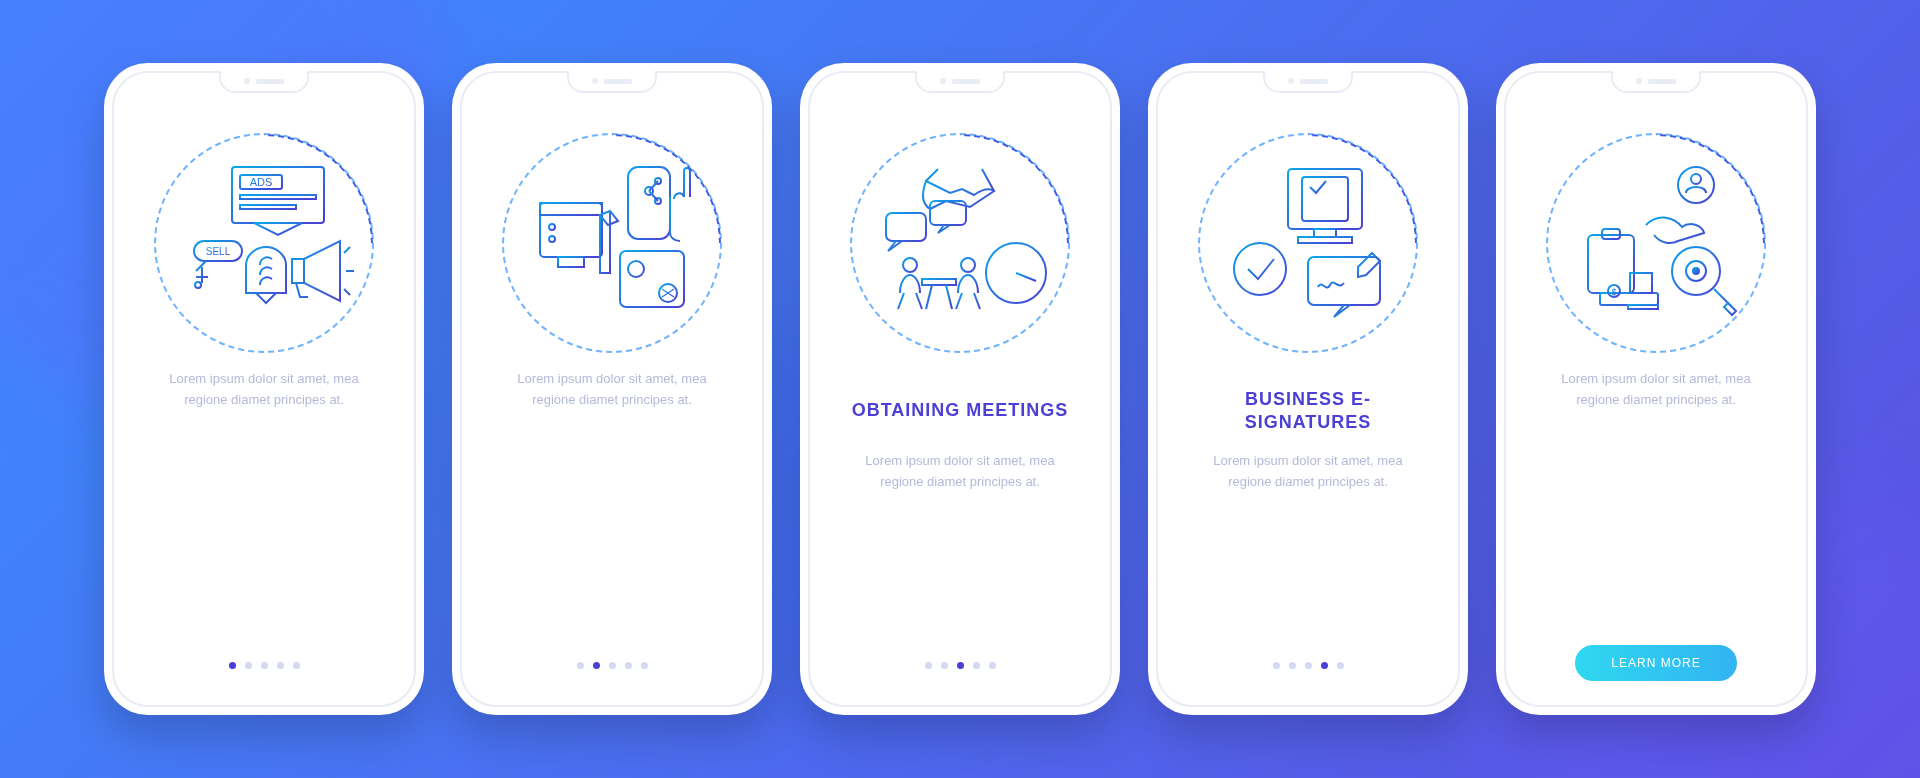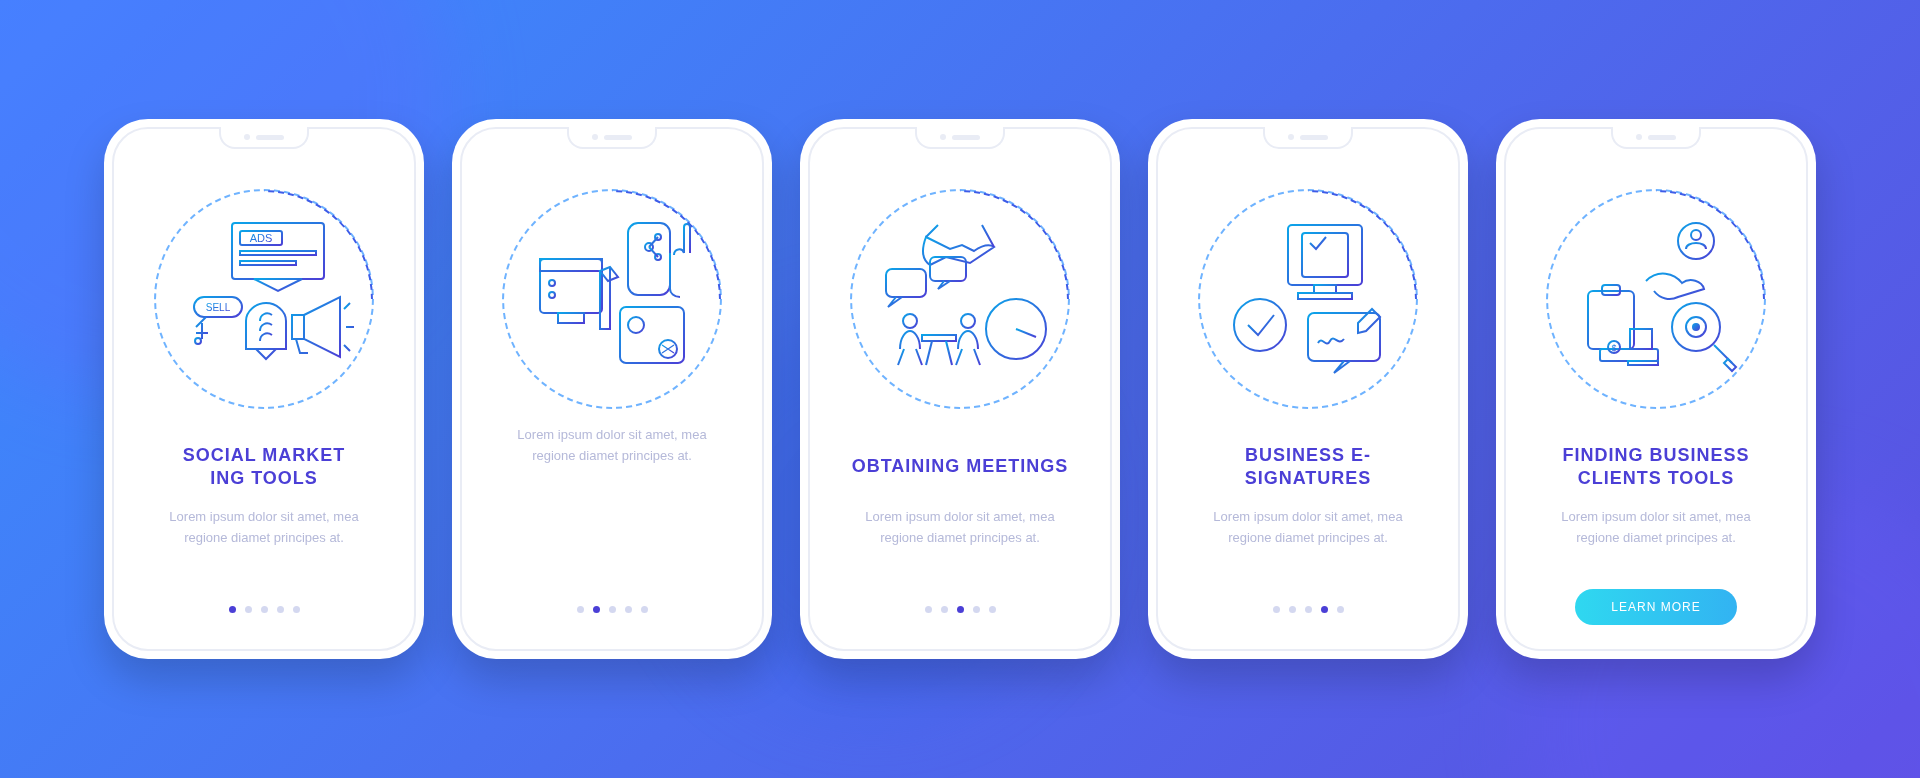--- a/index.html
+++ b/index.html
@@ -2,21 +2,21 @@
 <html><head>
 <meta charset="utf-8">
 <style>
   *{margin:0;padding:0;box-sizing:border-box;}
   body{width:1920px;height:778px;background:linear-gradient(135deg,#3A8DFF 0%,#5B4FE0 100%);font-family:Arial,Helvetica,sans-serif;display:flex;align-items:center;justify-content:center;overflow:hidden;position:relative;}
   .bg-blob{position:absolute;border-radius:50%;filter:blur(40px);opacity:.25;}
   .blob1{width:600px;height:600px;background:#6B5CFF;top:-200px;left:-150px;}
   .blob2{width:500px;height:500px;background:#6B5CFF;bottom:-200px;right:-100px;}
   .blob3{width:400px;height:400px;background:#2D60E8;top:40%;left:35%;}
   .phones{display:flex;gap:28px;position:relative;z-index:2;}
-  .phone{width:320px;height:540px;background:#fff;border-radius:44px;box-shadow:0 20px 40px rgba(0,0,0,.18);position:relative;padding:26px 30px;display:flex;flex-direction:column;align-items:center;}
+  .phone{width:320px;height:652px;background:#fff;border-radius:44px;box-shadow:0 20px 40px rgba(0,0,0,.18);position:relative;padding:26px 30px;display:flex;flex-direction:column;align-items:center;}
   .phone::before{content:'';position:absolute;inset:8px;border:2px solid #E9ECF5;border-radius:36px;pointer-events:none;}
   .notch{position:absolute;top:8px;left:50%;transform:translateX(-50%);width:90px;height:22px;background:#fff;border:2px solid #E9ECF5;border-top:none;border-radius:0 0 16px 16px;display:flex;align-items:center;justify-content:center;gap:6px;}
   .notch .dot{width:6px;height:6px;background:#E9ECF5;border-radius:50%;}
   .notch .bar{width:28px;height:5px;background:#E9ECF5;border-radius:3px;}
   .illus{width:220px;height:220px;margin-top:44px;display:flex;align-items:center;justify-content:center;position:relative;}
   .ring{position:absolute;inset:0;border:2px dashed #6FB3FF;border-radius:50%;}
   .ring::after{content:'';position:absolute;inset:-1px;border:2px dashed transparent;border-top-color:#3D5CE8;border-radius:50%;transform:rotate(45deg);}
   .ico{position:absolute;stroke-width:2;fill:none;}
   .title{margin-top:34px;font-size:18px;font-weight:800;text-align:center;color:#4B3FD6;letter-spacing:1px;line-height:1.3;padding:0 10px;min-height:48px;display:flex;align-items:center;justify-content:center;}
   .desc{margin-top:16px;font-size:13px;text-align:center;color:#B5B9D9;line-height:1.6;padding:0 18px;}
@@ -61,21 +61,20 @@
         <rect x="40" y="108" width="48" height="20" rx="10"></rect>
           <text x="64" y="122" font-size="10" fill="url(#grad)" text-anchor="middle" stroke="none">SELL</text>
         <path d="M42 138 L52 128 M48 134 L48 150 M42 144 L54 144"></path>
           <circle cx="44" cy="152" r="3"></circle>
         <path d="M92 132 C92 122 102 114 112 114 C122 114 132 122 132 132 L132 160 L92 160 Z M102 160 L112 170 L122 160"></path>
           <path d="M106 132 C106 126 112 122 118 126 M106 142 C106 136 112 132 118 136 M106 152 C106 146 112 142 118 146"></path>
         <path d="M150 126 L186 108 L186 168 L150 150 Z M150 126 L138 126 L138 150 L150 150 M142 150 L146 164 L154 164"></path>
           <path d="M190 120 L196 114 M192 138 L200 138 M190 156 L196 162"></path>
       </svg>
     </div>
-    <div class="title">SOCIAL MARKET<br>ING TOOLS</div>
     <div class="desc">Lorem ipsum dolor sit amet, mea regione diamet principes at.</div>
     <div class="pager">
         <span class="on"></span>
         <span></span>
         <span></span>
         <span></span>
         <span></span>
       </div>
   </div>
 
@@ -225,18 +224,17 @@
           <text x="68" y="162" font-size="9" fill="url(#grad)" text-anchor="middle" stroke="none">$</text>
           <rect x="84" y="140" width="22" height="20"></rect>
           <rect x="82" y="172" width="30" height="4"></rect>
         <circle cx="150" cy="138" r="24"></circle>
           <circle cx="150" cy="138" r="10"></circle>
           <circle cx="150" cy="138" r="4" fill="url(#grad)" stroke="none"></circle>
           <line x1="168" y1="156" x2="186" y2="174"></line>
           <path d="M182 170 L190 178 L186 182 L178 174 Z"></path>
       </svg>
     </div>
-    <div class="title">FINDING BUSINESS CLIENTS TOOLS</div>
     <div class="desc">Lorem ipsum dolor sit amet, mea regione diamet principes at.</div>
     <button class="cta">LEARN MORE</button>
   </div>
 
 </div>
 
 </body></html>

